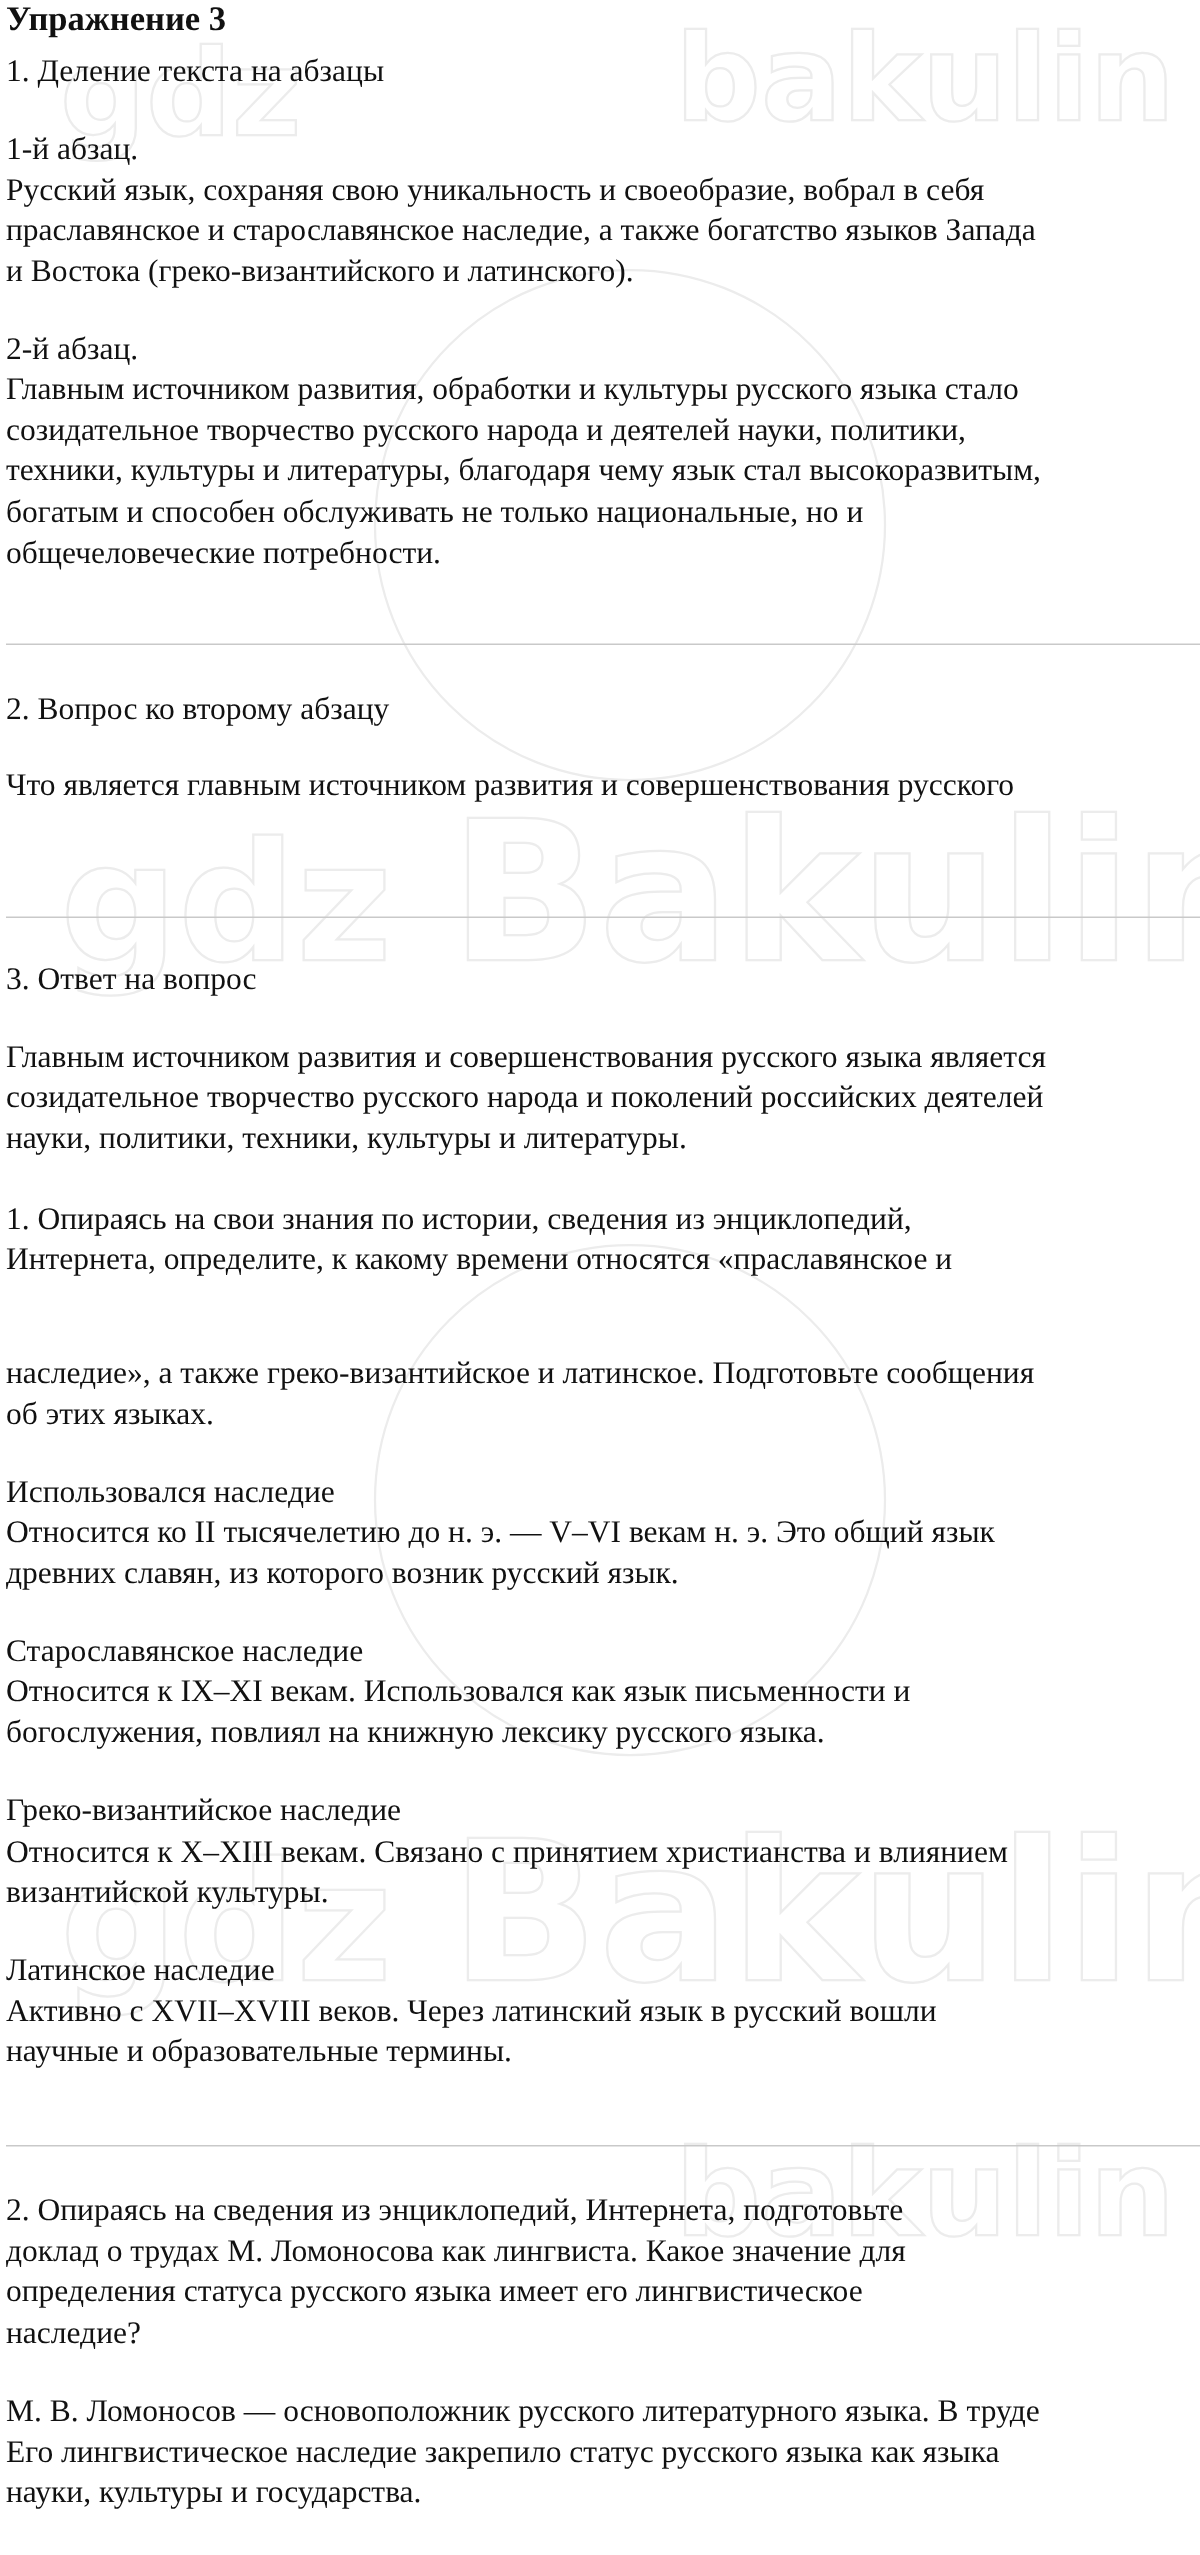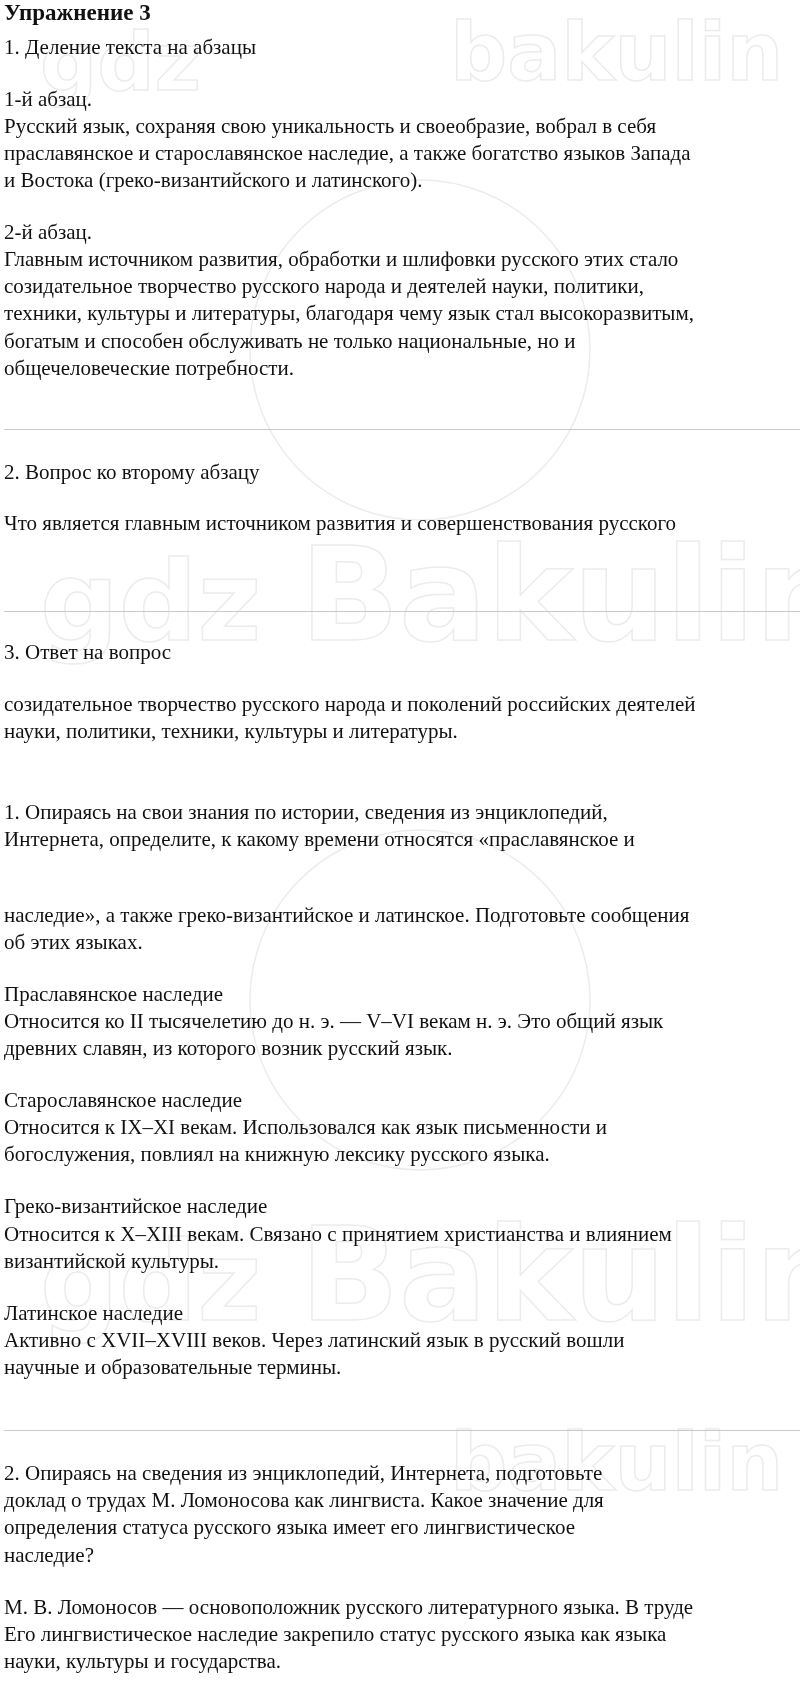--- a/index.html
+++ b/index.html
@@ -45,52 +45,53 @@
 
   <div class="blk h" style="top:86px">1-й абзац.</div>
   <div class="blk p" style="top:113px">
     <span class="line">Русский язык, сохраняя свою уникальность и своеобразие, вобрал в себя</span>
     <span class="line">праславянское и старославянское наследие, а также богатство языков Запада</span>
     <span class="line">и Востока (греко-византийского и латинского).</span>
   </div>
 
   <div class="blk h" style="top:219px">2-й абзац.</div>
   <div class="blk p" style="top:246px">
-    <span class="line">Главным источником развития, обработки и шлифовки русского этих стало</span>
+    <span class="line">Главным источником развития, обработки и культуры русского языка стало</span>
     <span class="line">созидательное творчество русского народа и деятелей науки, политики,</span>
     <span class="line">техники, культуры и литературы, благодаря чему язык стал высокоразвитым,</span>
     <span class="line">богатым и способен обслуживать не только национальные, но и</span>
     <span class="line">общечеловеческие потребности.</span>
   </div>
 
   <div class="sep" style="top:429px"></div>
 
   <div class="blk h" style="top:459px">2. Вопрос ко второму абзацу</div>
   <div class="blk p" style="top:510px">
     <span class="line">Что является главным источником развития и совершенствования русского</span>
   </div>
 
   <div class="sep" style="top:611px"></div>
 
   <div class="blk h" style="top:639px">3. Ответ на вопрос</div>
   <div class="blk p" style="top:691px">
+    <span class="line">Главным источником развития и совершенствования русского языка является</span>
     <span class="line">созидательное творчество русского народа и поколений российских деятелей</span>
     <span class="line">науки, политики, техники, культуры и литературы.</span>
   </div>
 
   <div class="blk h" style="top:799px">
     <span class="line">1. Опираясь на свои знания по истории, сведения из энциклопедий,</span>
     <span class="line">Интернета, определите, к какому времени относятся «праславянское и</span>
   </div>
   <div class="blk p" style="top:902px">
     <span class="line">наследие», а также греко-византийское и латинское. Подготовьте сообщения</span>
     <span class="line">об этих языках.</span>
   </div>
 
-  <div class="blk h" style="top:981px">Праславянское наследие</div>
+  <div class="blk h" style="top:981px">Использовался наследие</div>
   <div class="blk p" style="top:1008px">
     <span class="line">Относится ко II тысячелетию до н. э. — V–VI векам н. э. Это общий язык</span>
     <span class="line">древних славян, из которого возник русский язык.</span>
   </div>
 
   <div class="blk h" style="top:1087px">Старославянское наследие</div>
   <div class="blk p" style="top:1114px">
     <span class="line">Относится к IX–XI векам. Использовался как язык письменности и</span>
     <span class="line">богослужения, повлиял на книжную лексику русского языка.</span>
   </div>

